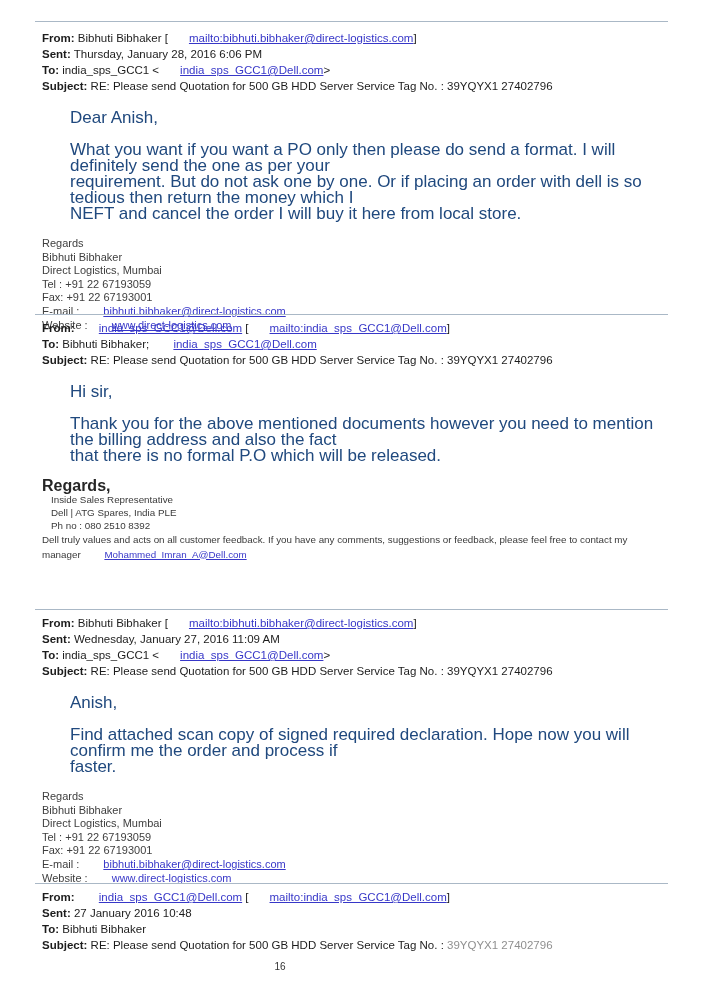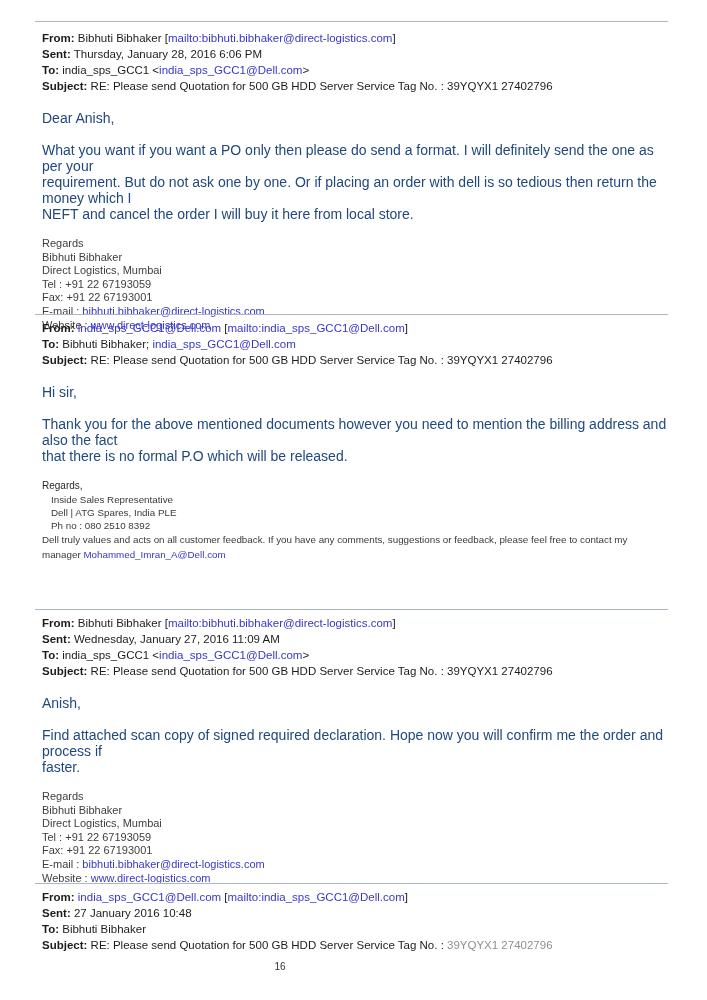--- a/index.html
+++ b/index.html
@@ -17,31 +17,31 @@
   }
   .email-section{
     position:absolute;left:42px;width:632px;
   }
   .header-line{
     font-size:11.5px;line-height:16px;color:#1c1c1c;
     white-space:nowrap;
   }
   .header-label{font-weight:700;}
   a.doc-link{
-    color:#3737c8;cursor:pointer;
+    color:#3737c8;text-decoration:underline;cursor:pointer;padding-left:21px;
   }
   .faded{color:#8f8f8f;}
   .para{
-    margin-top:16px;font-size:14px;line-height:16px;color:#20497e;
+    margin-top:16px;font-size:17px;line-height:16px;color:#20497e;margin-left:28px;
   }
   .sig-contact{
     margin-top:15px;font-size:11px;line-height:13.6px;color:#3e3e3e;
   }
   .sig-rep{margin-top:15px;}
-  .rep-bold{font-size:10px;line-height:13.5px;font-weight:400;color:#262626;}
+  .rep-bold{font-size:16px;line-height:13.5px;font-weight:700;color:#262626;}
   .rep-detail{font-size:9.8px;line-height:13px;color:#3a3a3a;margin-left:9px;}
   .disclaimer{
     margin-top:0;font-size:9.8px;line-height:15px;color:#3a3a3a;
   }
   .page-number{
     position:absolute;top:961px;left:0;width:560px;
     text-align:center;font-size:10px;color:#333333;
   }
 </style>
 </head>

